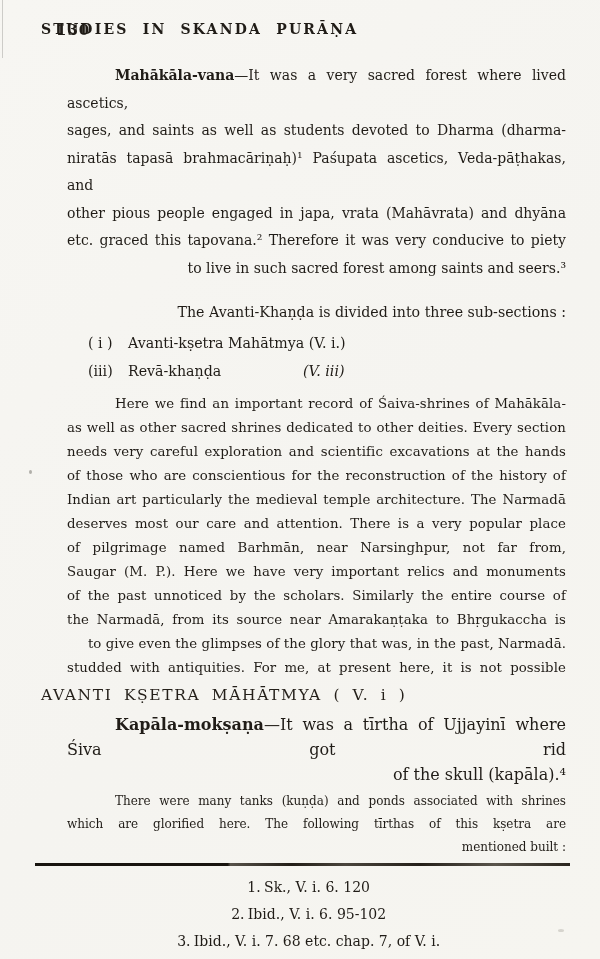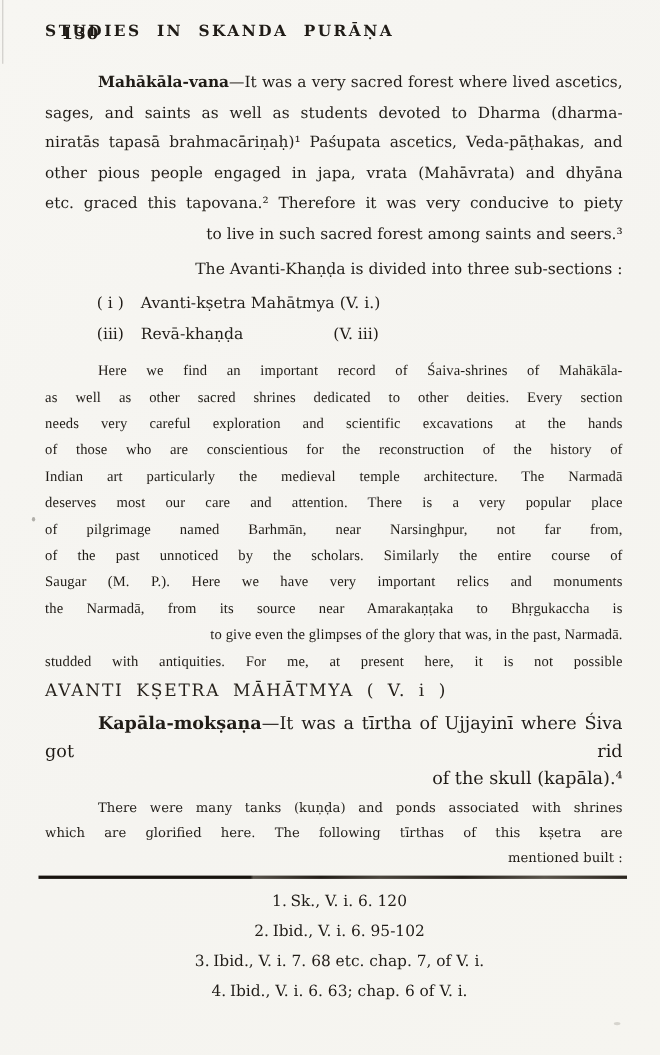--- a/index.html
+++ b/index.html
@@ -24,32 +24,32 @@
   .pageno{
     position:absolute;left:15px;top:21px;
     font-weight:bold;font-size:15px;letter-spacing:1px;
   }
   .title{
     text-align:left;font-weight:bold;font-size:14px;
     letter-spacing:2.2px;word-spacing:7px;
   }
   
   .line{height:auto;}
-  .just{text-align:justify;text-align-last:justify;}
+  .just{text-align:justify;text-align-last:justify;margin-left:26px;}
   .last{text-align:right;}
   .indent{text-indent:48px;}
   b{font-weight:bold;}
   
   .p1{margin-top:21px;}      .p1 .line{font-size:14px;line-height:27.5px;}
-  .intro{margin-top:4px;}    .intro .line{font-size:14.2px;line-height:28px;}
+  .intro{margin-top:16px;}    .intro .line{font-size:14.2px;line-height:28px;}
   .sublist{margin-top:3px;}
   .sublist .item{position:relative;font-size:14.2px;line-height:28px;padding-left:47px;}
   .sublist .marker{display:inline-block;width:40px;}
-  .sublist .ref{position:absolute;left:262px;top:0;line-height:28px;}
-  .p2{margin-top:7px;font-family:Liberation Serif, serif;}       .p2 .line{font-size:13.3px;line-height:24px;letter-spacing:.1px;}
+  .sublist .ref{position:absolute;left:262px;top:0;line-height:28px;font-style:italic;}
+  .p2{margin-top:7px;}       .p2 .line{font-size:13.3px;line-height:24px;letter-spacing:.1px;}
   .sechead{
     margin-top:4px;text-align:left;font-size:15.5px;line-height:22px;
     letter-spacing:1.6px;word-spacing:5px;color:#241f19;
   }
   .p3{margin-top:6px;}       .p3 .line{font-size:16px;line-height:25px;}
   .p4{margin-top:3px;}       .p4 .line{font-size:12px;line-height:23px;}
   
   .rule{
     margin-top:4px;height:2.5px;margin-left:-6px;margin-right:-4px;
     background:linear-gradient(to right,
@@ -93,22 +93,22 @@
         <div class="item"><span class="marker">(iii)</span><span>Revā-khaṇḍa</span><span class="ref">(V. iii)</span></div>
       </div>
       <div class="p2">
         <div class="line just indent">Here we find an important record of Śaiva-shrines of Mahākāla-</div>
         <div class="line just">as well as other sacred shrines dedicated to other deities. Every section</div>
         <div class="line just">needs very careful exploration and scientific excavations at the hands</div>
         <div class="line just">of those who are conscientious for the reconstruction of the history of</div>
         <div class="line just">Indian art particularly the medieval temple architecture. The Narmadā</div>
         <div class="line just">deserves most our care and attention. There is a very popular place</div>
         <div class="line just">of pilgrimage named Barhmān, near Narsinghpur, not far from,</div>
+        <div class="line just">Saugar (M. P.). Here we have very important relics and monuments</div>
         <div class="line just">of the past unnoticed by the scholars. Similarly the entire course of</div>
-        <div class="line just">Saugar (M. P.). Here we have very important relics and monuments</div>
         <div class="line just">the Narmadā, from its source near Amarakaṇṭaka to Bhṛgukaccha is</div>
         <div class="line last">to give even the glimpses of the glory that was, in the past, Narmadā.</div>
         <div class="line just">studded with antiquities. For me, at present here, it is not possible</div>
       </div>
       <div class="sechead">AVANTI KṢETRA MĀHĀTMYA ( V. i )</div>
       <div class="p3">
         <div class="line just indent"><b>Kapāla-mokṣaṇa</b>—It was a tīrtha of Ujjayinī where Śiva got rid</div>
         <div class="line last">of the skull (kapāla).⁴</div>
       </div>
       <div class="p4">

